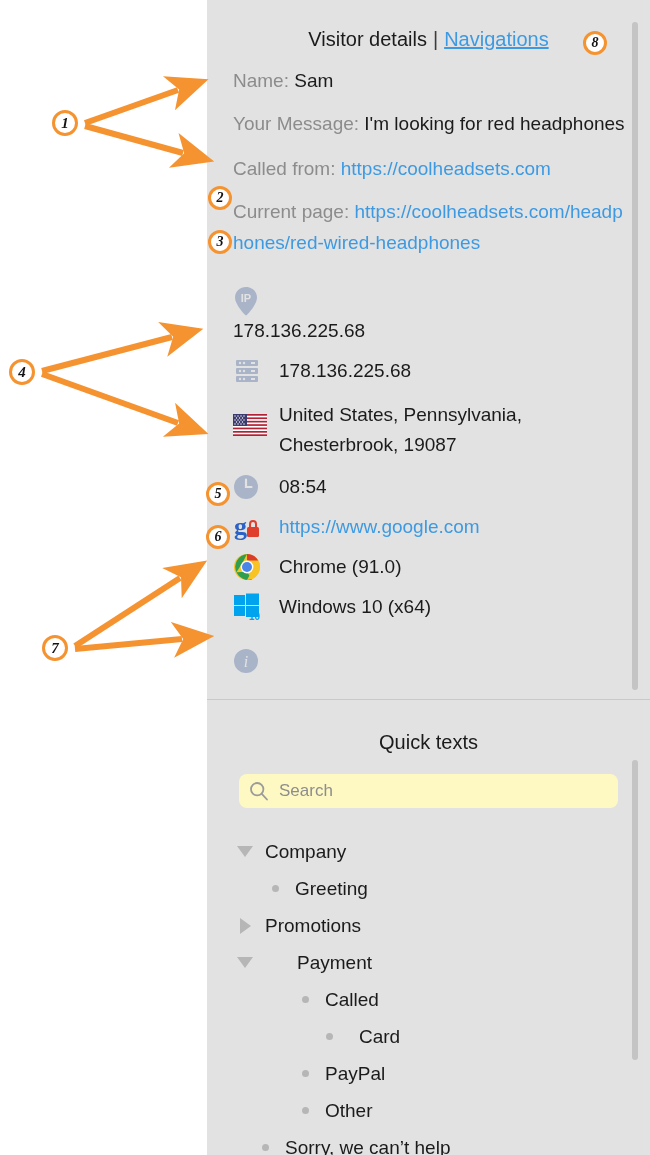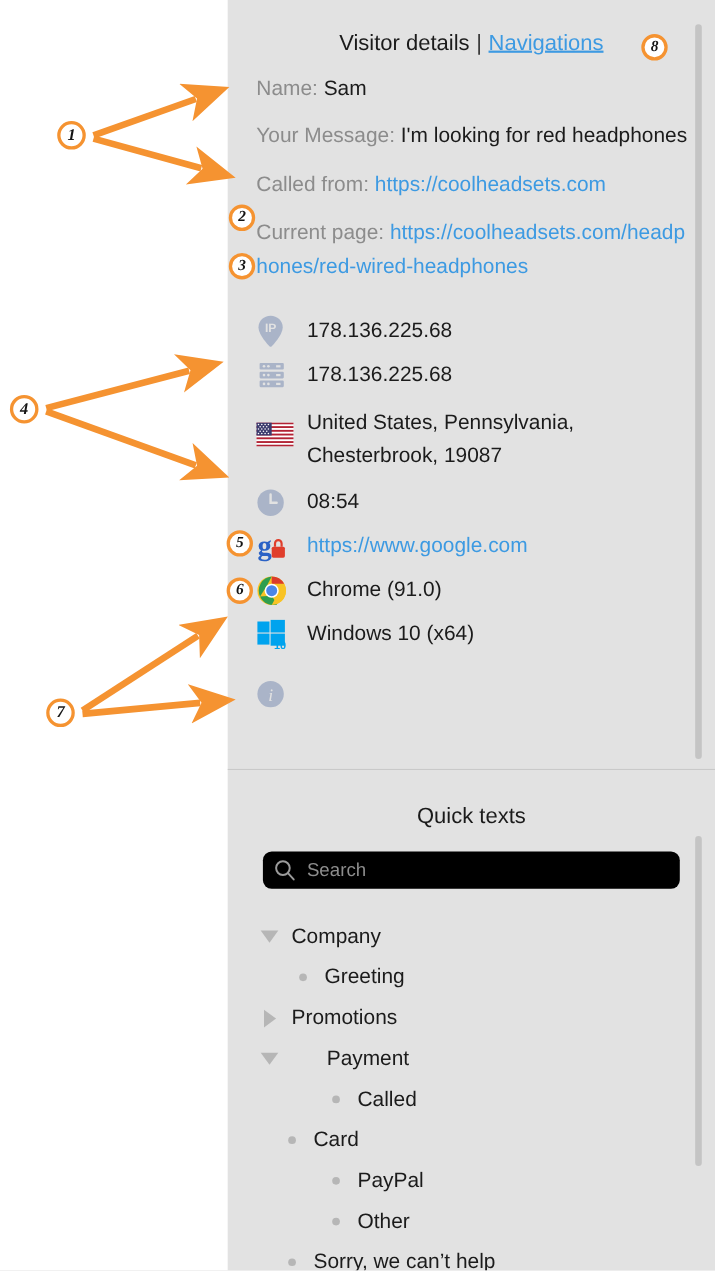--- a/index.html
+++ b/index.html
@@ -81,21 +81,21 @@
   .icon-cell {
     width: 46px;
     min-width: 46px;
     display: flex;
     justify-content: flex-start;
     align-items: center;
     height: 30px;
   }
   .icon-row .txt { flex: 1; }
 
-  .r-ip   { margin-top: 28px; }
+  .r-ip   { margin-top: 28px; flex-direction: column; }
   .r-srv  { margin-top: 10px; }
   .r-geo  { margin-top: 14px; }
   .r-time { margin-top: 12px; }
   .r-ref  { margin-top: 10px; }
   .r-brow { margin-top: 10px; }
   .r-os   { margin-top: 10px; }
   .r-ua   { margin-top: 10px; }
   .r-ua .icon-cell { align-items: flex-start; padding-top: 16px; }
   .r-geo .icon-cell { align-items: flex-start; padding-top: 14px; }
 
@@ -114,21 +114,21 @@
   }
   #quick-title {
     text-align: center;
     font-size: 20px;
     color: #1b1b1b;
     padding-top: 30px;
   }
   #search-wrap {
     margin: 20px 32px 0 32px;
     height: 34px;
-    background: #000000;
+    background: #fef9c3;
     border-radius: 8px;
     display: flex;
     align-items: center;
     padding: 0 10px;
     box-sizing: border-box;
   }
   #search-input {
     border: none;
     outline: none;
     background: transparent;
@@ -413,21 +413,21 @@
         <span class="tw-label">Payment</span>
       </div>
 
       <div class="tree-node" style="padding-left:88px;">
         <span class="tw-caret">
             <span class="bullet"></span>
           </span>
         <span class="tw-label">Called</span>
       </div>
 
-      <div class="tree-node" style="padding-left:48px;">
+      <div class="tree-node" style="padding-left:112px;gap:10px;">
         <span class="tw-caret">
             <span class="bullet"></span>
           </span>
         <span class="tw-label">Card</span>
       </div>
 
       <div class="tree-node" style="padding-left:88px;">
         <span class="tw-caret">
             <span class="bullet"></span>
           </span>

